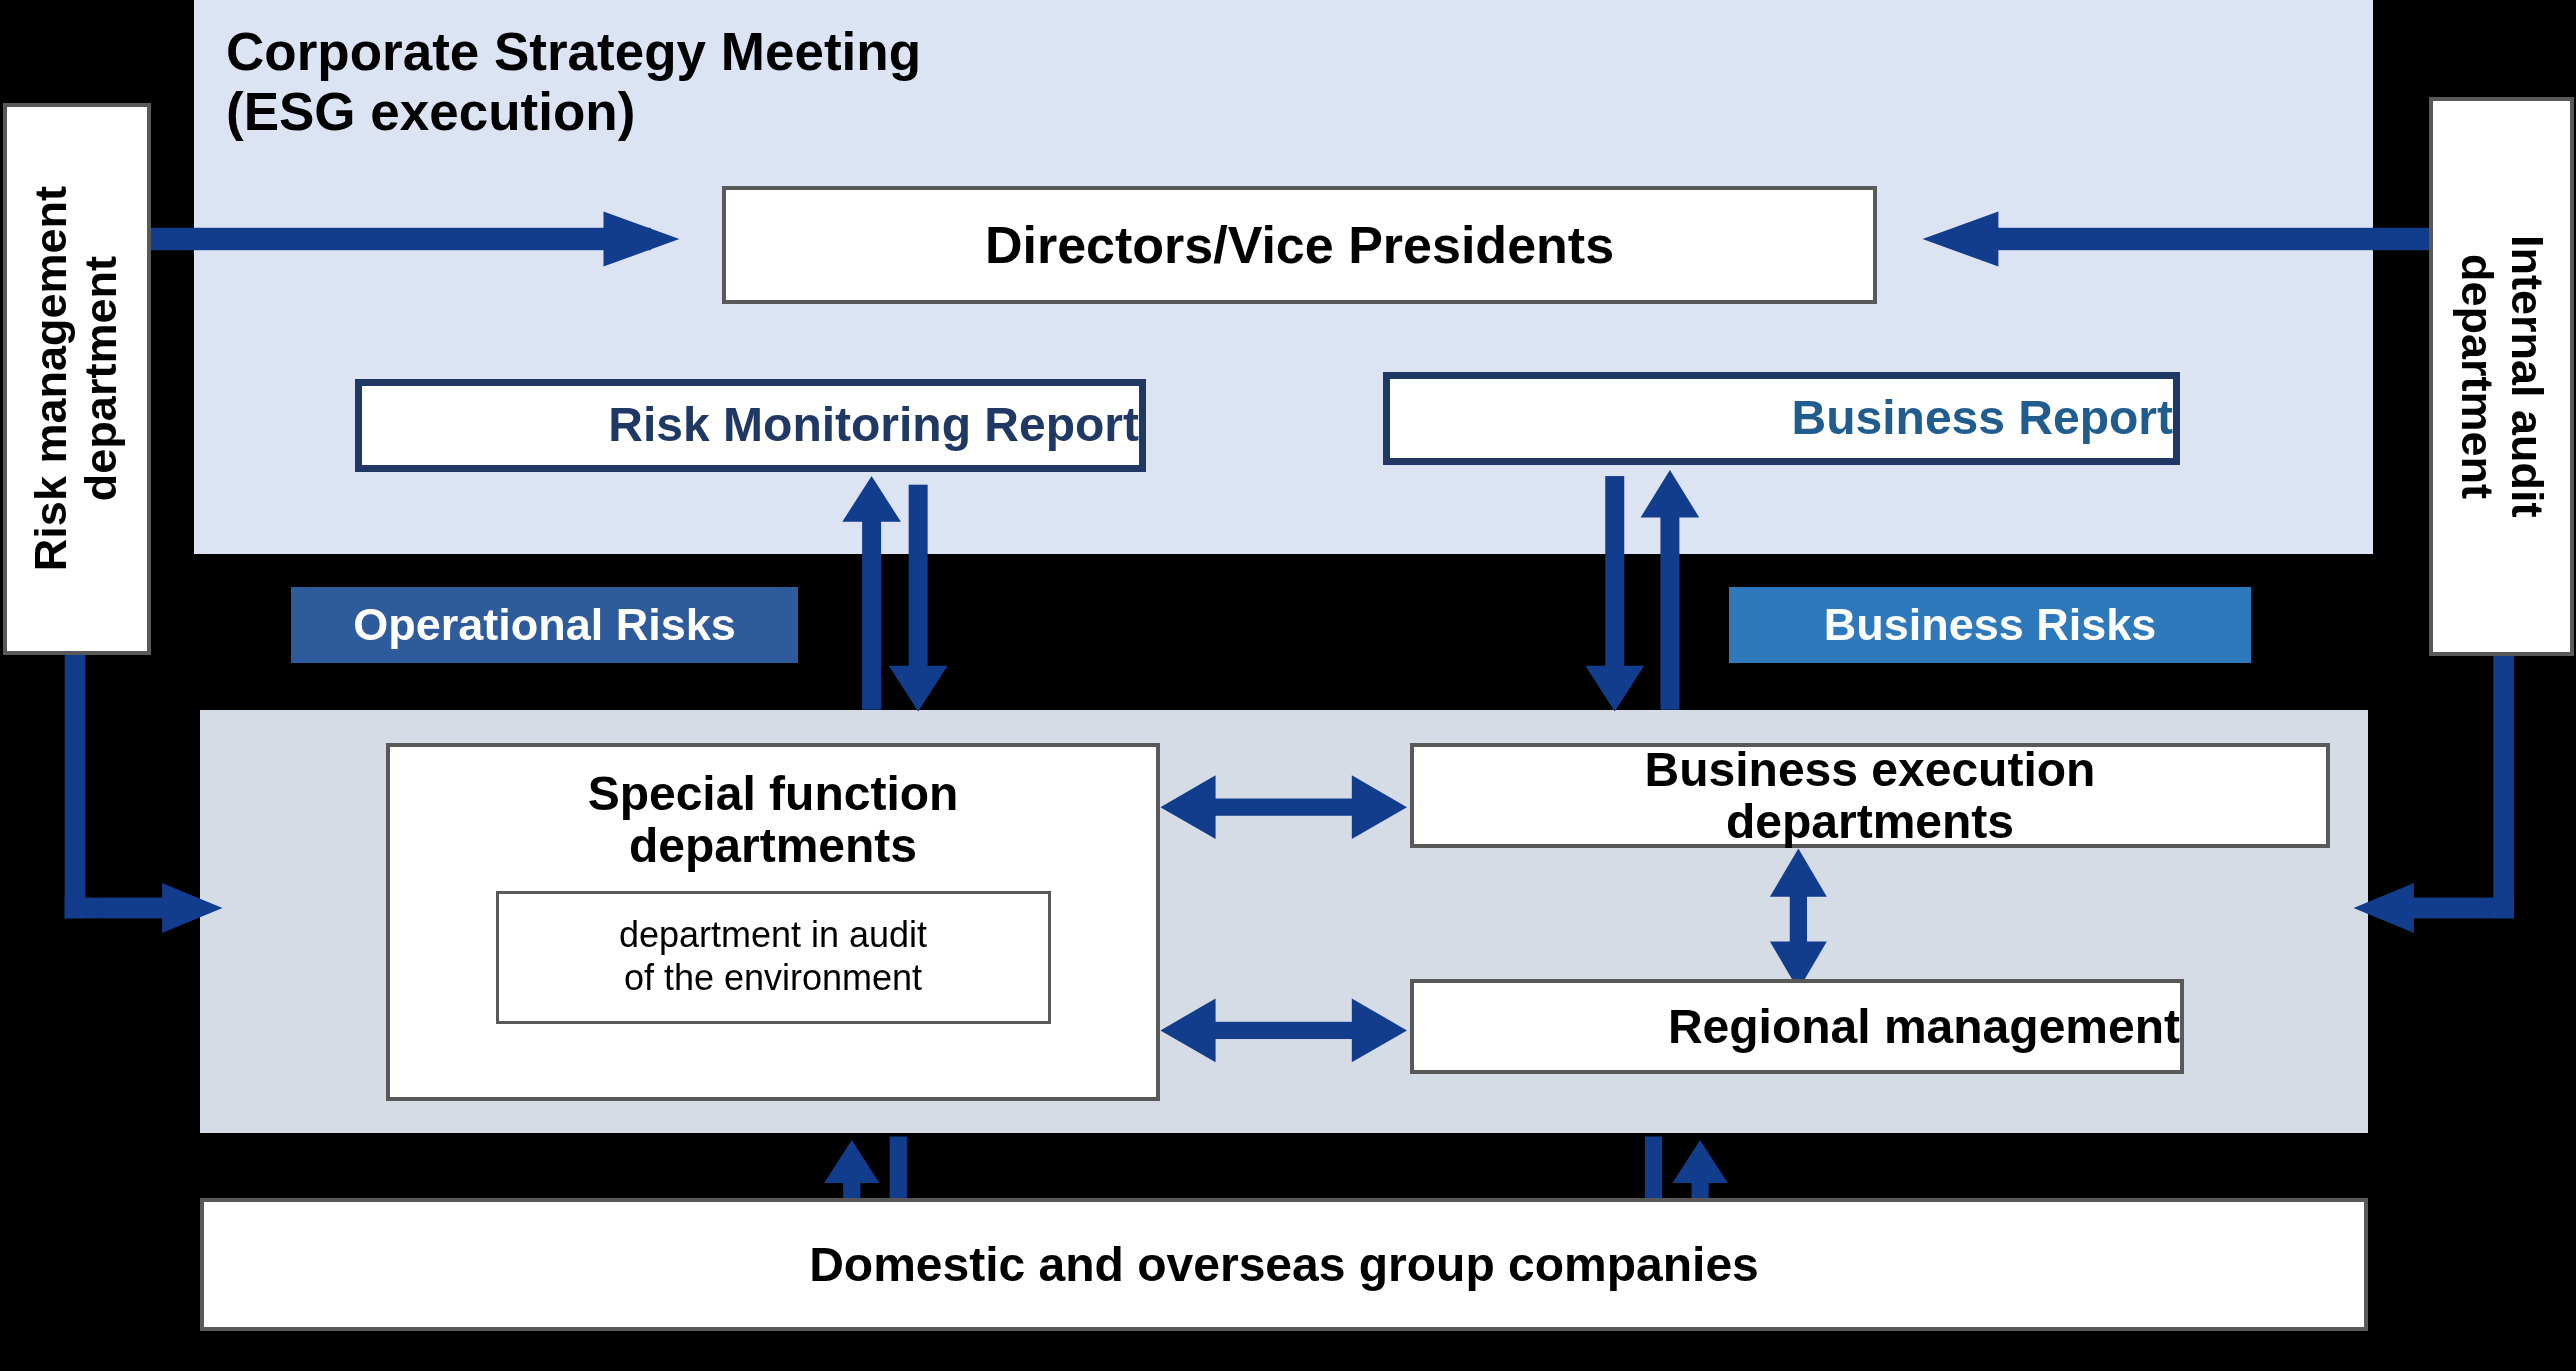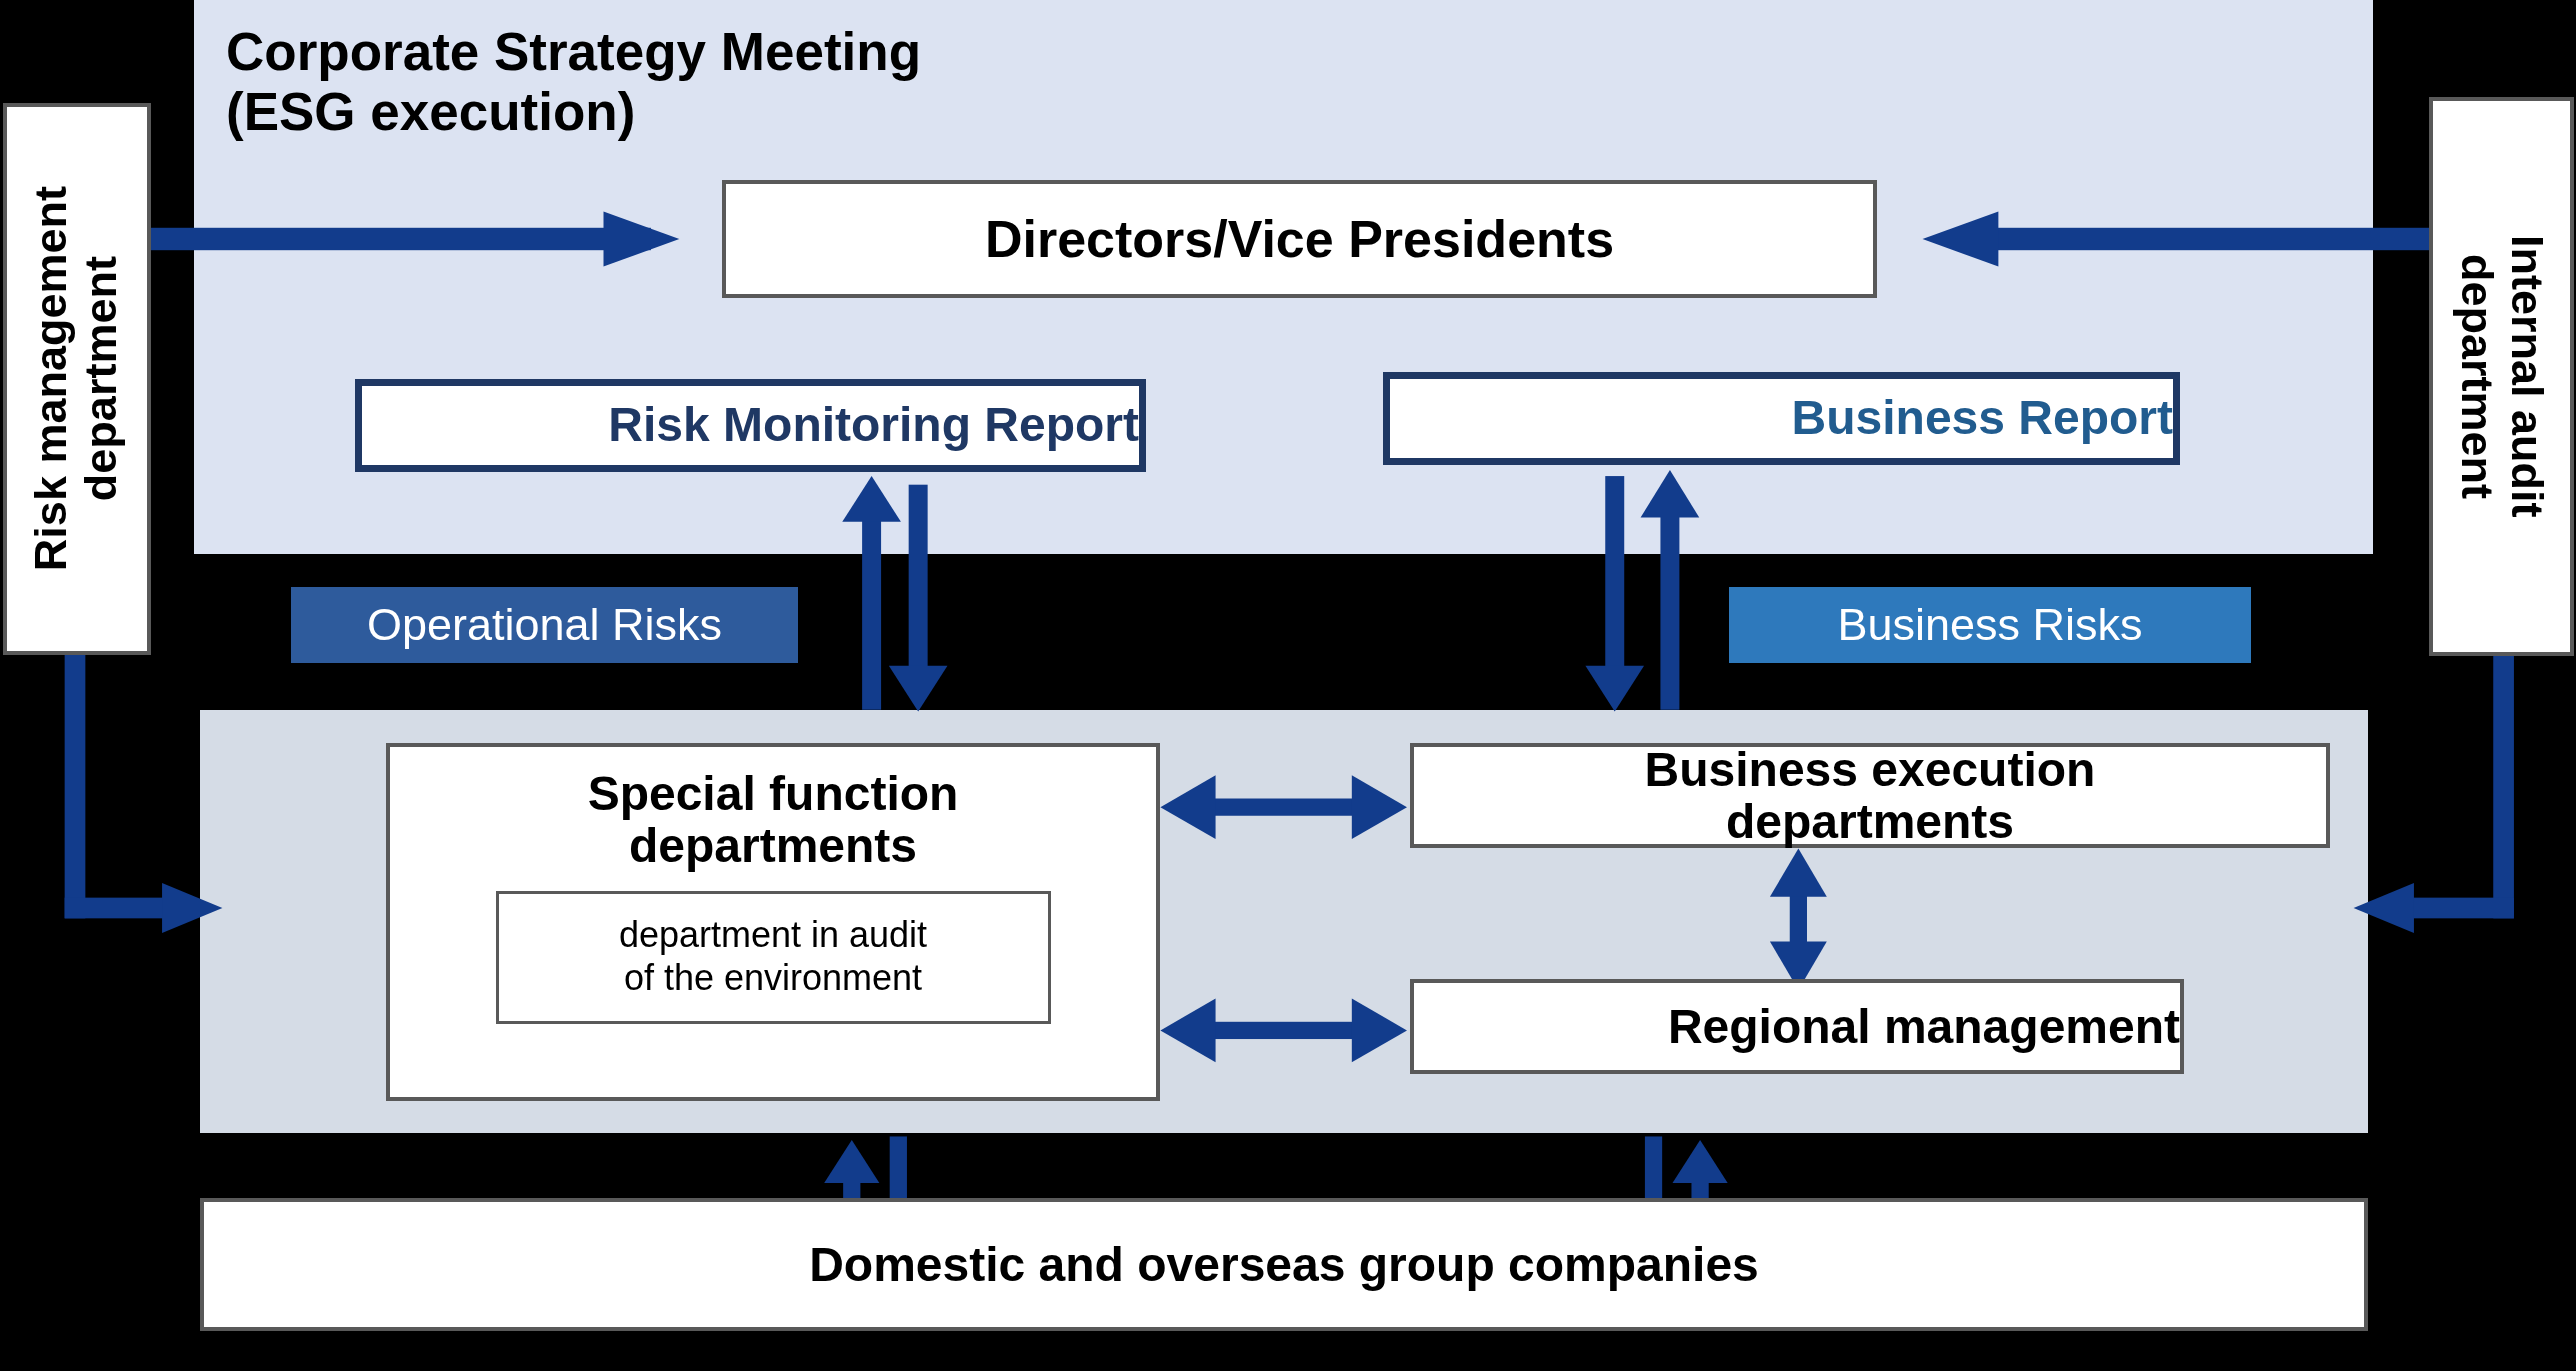--- a/index.html
+++ b/index.html
@@ -54,21 +54,21 @@
     display: flex;
     align-items: center;
     justify-content: flex-end;
     text-align: center;
     font-weight: bold;
     line-height: 1.05;
   }
 
   
   #directors-card {
-    left: 722px; top: 180px;
+    left: 722px; top: 186px;
     width: 1155px; height: 118px;
     font-size: 52px;
   }
   #risk-report-card {
     left: 355px; top: 379px;
     width: 791px; height: 93px;
     font-size: 48px;
     color: #1F3864;
   }
   #business-report-card {
@@ -159,21 +159,21 @@
   }
 
   
   .risk-badge {
     position: absolute;
     box-sizing: border-box;
     display: flex;
     align-items: center;
     justify-content: center;
     color: #FFFFFF;
-    font-weight: normal;
+    font-weight: bold;
     font-size: 45px;
   }
   #operational-risks-badge {
     left: 291px; top: 587px;
     width: 507px; height: 76px;
     background: #2E5B9C;
   }
   #business-risks-badge {
     left: 1729px; top: 587px;
     width: 522px; height: 76px;

